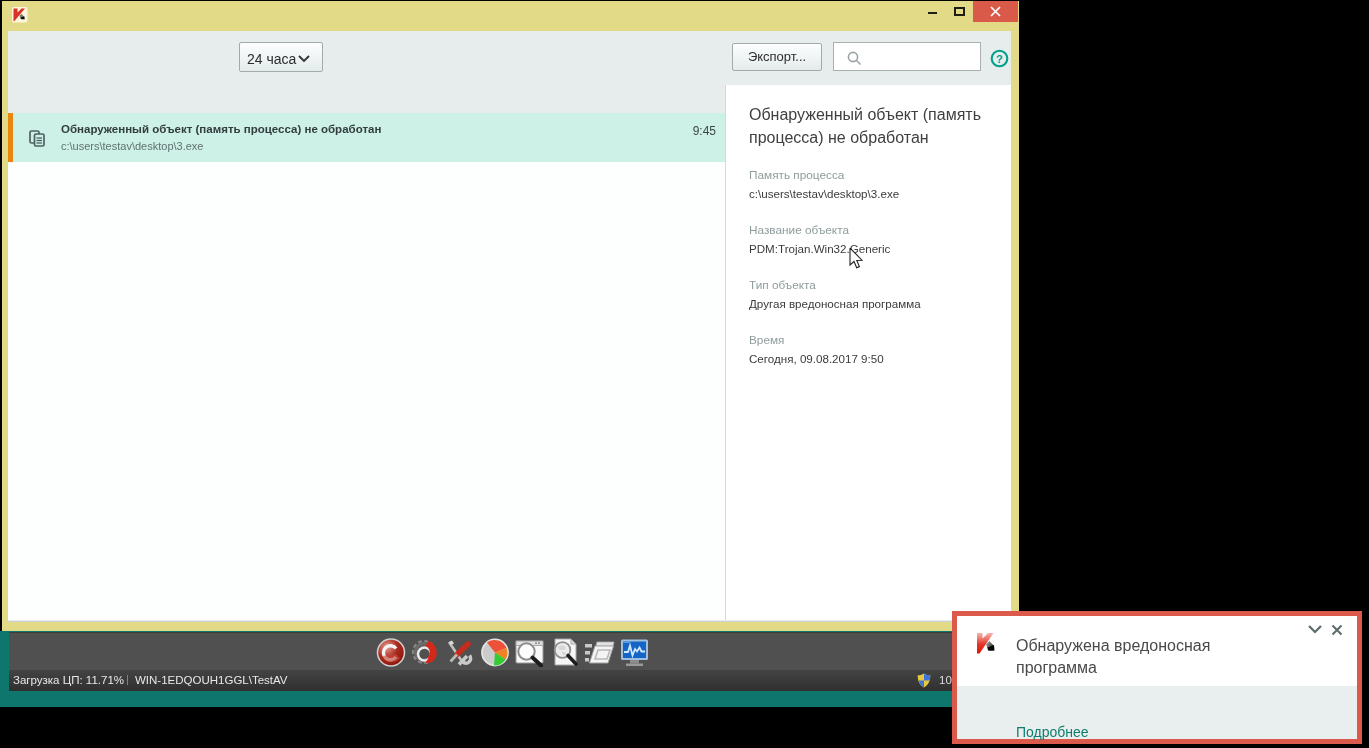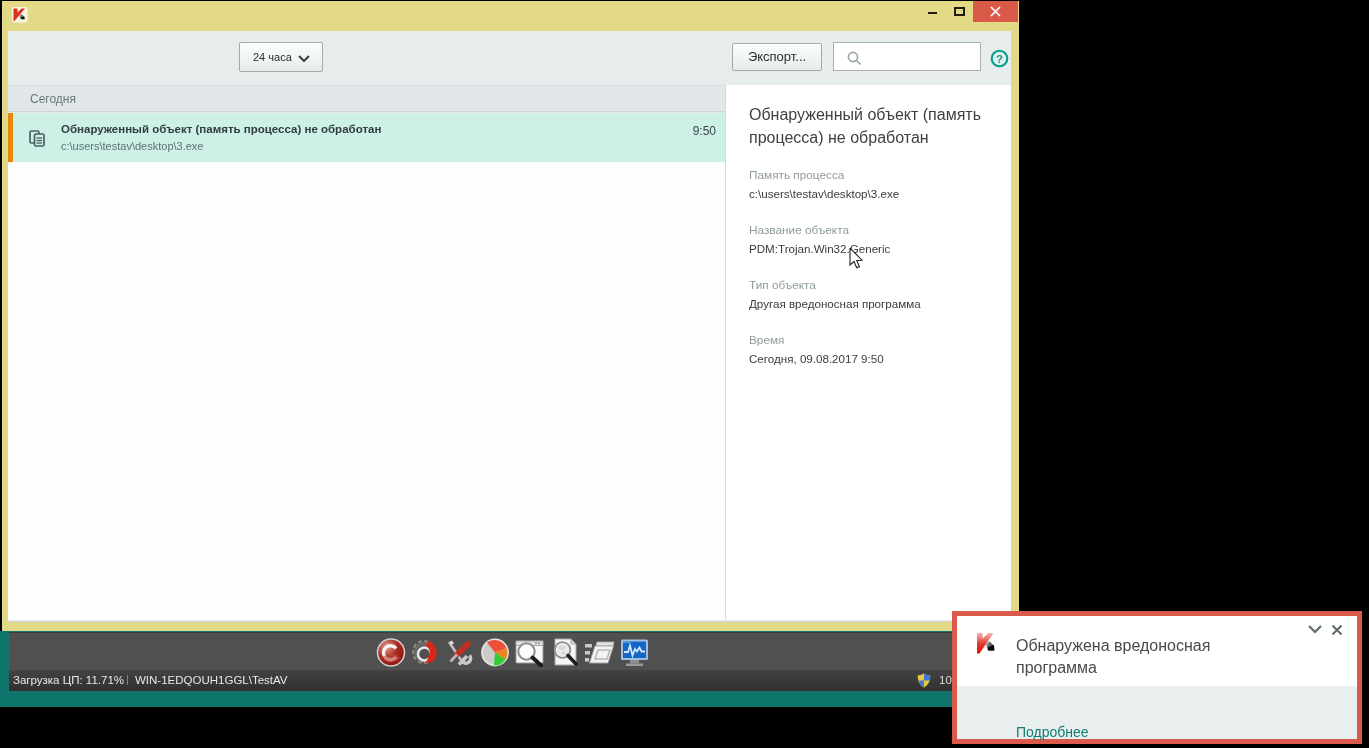--- a/index.html
+++ b/index.html
@@ -50,51 +50,50 @@
       <polygon points="8.8,10.5 12.3,9.2 12.8,12.3 9.3,12.3" fill="#0a0a0a"></polygon>
     </svg>
     <div id="btn-min"></div>
     <div id="btn-max"></div>
     <div id="btn-close"><svg width="11" height="11" viewBox="0 0 11 11" style="margin-top:5px">
           <path d="M1 1 L10 10 M10 1 L1 10" stroke="#fff" stroke-width="1.7"></path>
         </svg></div>
   </div>
   <div id="content">
     <div class="ddbtn" id="dd2">
-      <span style="position:absolute;left:13px;top:8px;font-size:11px">24 часа</span>
+      <span style="position:absolute;left:7px;top:8px;font-size:14px">24 часа</span>
       <svg style="position:absolute;left:58px;top:12px" width="12" height="8" viewBox="0 0 12 8">
           <path d="M1 1 L6 6 L11 1" fill="none" stroke="#333" stroke-width="1.8"></path>
         </svg>
     </div>
     <div class="ddbtn" id="exportbtn">Экспорт...</div>
     <div id="search">
       <svg style="position:absolute;left:13px;top:8px" width="15" height="15" viewBox="0 0 15 15">
           <circle cx="6" cy="6" r="4.6" fill="none" stroke="#9aa4a4" stroke-width="1.6"></circle>
           <line x1="9.5" y1="9.5" x2="13.5" y2="13.5" stroke="#9aa4a4" stroke-width="1.6"></line>
         </svg>
     </div>
     <div id="helpico">
       <svg width="19" height="19" viewBox="0 0 19 19">
           <circle cx="9.5" cy="9.5" r="7.8" fill="none" stroke="#00a18b" stroke-width="2.1"></circle>
           <text x="9.5" y="13.6" text-anchor="middle" font-size="11.5" font-weight="bold" fill="#00a18b" font-family="Liberation Sans">?</text>
         </svg>
     </div>
-    <div id="seghdr">Сегодня</div>
     <div id="listbg">
       <div id="item">
         <svg style="position:absolute;left:16px;top:17px" width="17" height="17" viewBox="0 0 17 17">
           <rect x="1" y="1" width="9" height="12" rx="1.5" fill="none" stroke="#4d6262" stroke-width="1.7"></rect>
           <rect x="5.5" y="4" width="9.5" height="12" rx="1.5" fill="#cdf0e7" stroke="#4d6262" stroke-width="1.7"></rect>
           <line x1="7.5" y1="8" x2="13" y2="8" stroke="#4d6262" stroke-width="1.3"></line>
           <line x1="7.5" y1="10.5" x2="13" y2="10.5" stroke="#4d6262" stroke-width="1.3"></line>
           <line x1="7.5" y1="13" x2="13" y2="13" stroke="#4d6262" stroke-width="1.3"></line>
         </svg>
         <div class="t1">Обнаруженный объект (память процесса) не обработан</div>
         <div class="t2">c:\users\testav\desktop\3.exe</div>
-        <div class="tm">9:50</div>
+        <div class="tm">9:45</div>
       </div>
     </div>
     <div id="rpanel">
       <h1>Обнаруженный объект (память процесса) не обработан</h1>
       <div class="lbl" style="top:83px">Память процесса</div>
       <div class="val" style="top:102px">c:\users\testav\desktop\3.exe</div>
       <div class="lbl" style="top:138px">Название объекта</div>
       <div class="val" style="top:157px">PDM:Trojan.Win32.Generic</div>
       <div class="lbl" style="top:193px">Тип объекта</div>
       <div class="val" style="top:212px">Другая вредоносная программа</div>

